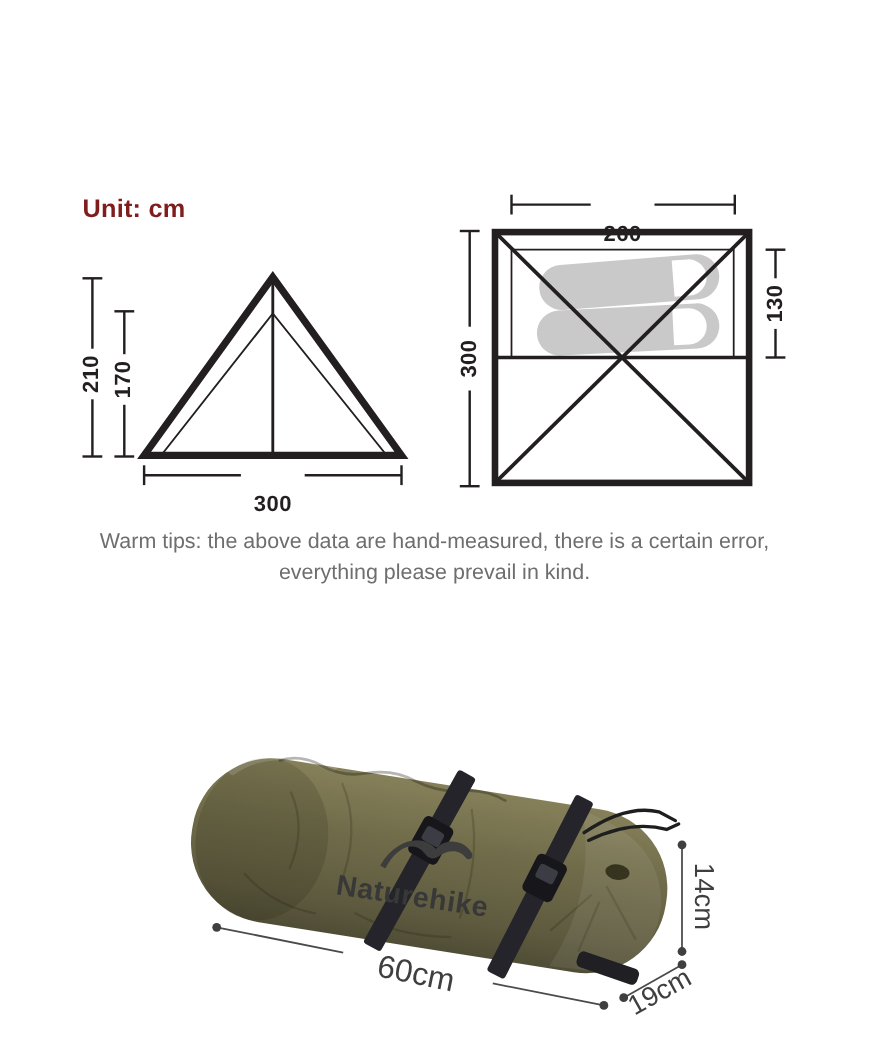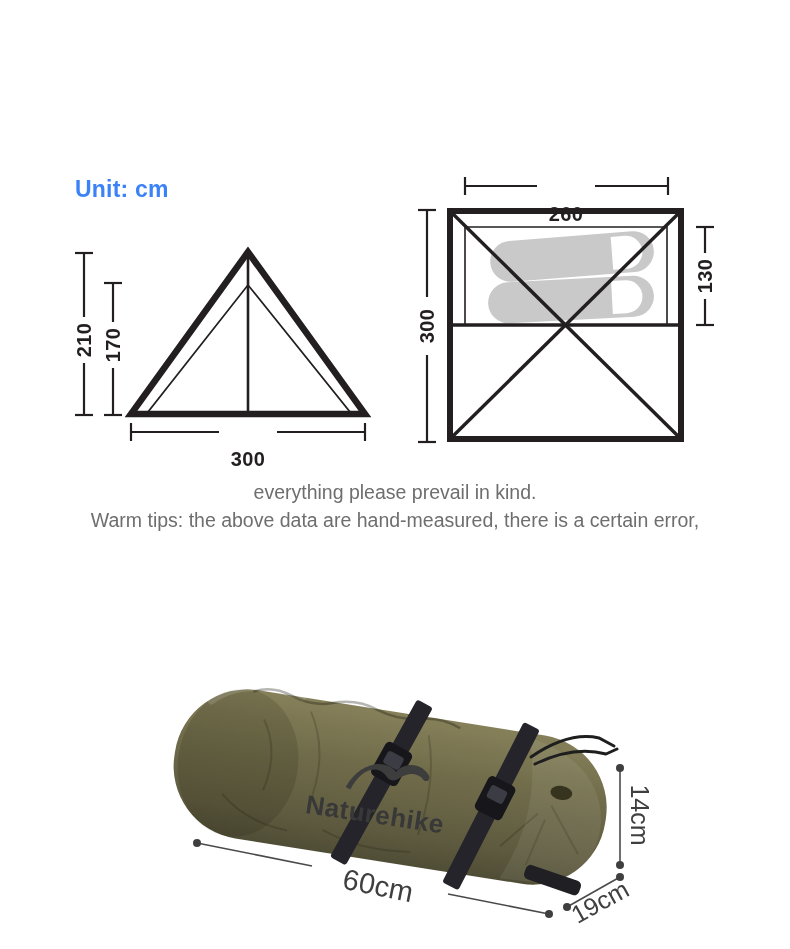--- a/index.html
+++ b/index.html
@@ -5,21 +5,21 @@
   * { box-sizing: border-box; }
   html, body { margin: 0; padding: 0; background: #fff; }
   .canvas {
     position: relative; width: 790px; height: 949px; background: #fff;
     font-family: "Liberation Sans", "DejaVu Sans", sans-serif; overflow: hidden;
   }
   .layer { position: absolute; left: 0; top: 0; width: 790px; height: 949px; }
 
   .unit-label {
     position: absolute; left: 75px; top: 176px;
-    font-size: 23px; font-weight: 700; color: #3b82f6; letter-spacing: .2px;
+    font-size: 23px; font-weight: 700; color: #7f1d1d; letter-spacing: .2px;
   }
 
   .dim-label {
     position: absolute; font-weight: 700; font-size: 20px; color: #231f20;
     white-space: nowrap; letter-spacing: .4px;
   }
   .dim-label.h { transform: translate(-50%,-50%); margin-top: 28px; }
   .dim-label.v { transform: translate(-50%,-50%) rotate(-90deg); }
 
   .tips {
@@ -189,22 +189,22 @@
   </svg>
 
   <div class="dim-label v" style="left:84px;  top:340px;">210</div>
   <div class="dim-label v" style="left:113px; top:345px;">170</div>
   <div class="dim-label h" style="left:248px; top:431px;">300</div>
   <div class="dim-label h" style="left:566px; top:186px;">260</div>
   <div class="dim-label v" style="left:427px; top:326px;">300</div>
   <div class="dim-label v" style="left:705px; top:276px;">130</div>
 
   <div class="tips">
+    <div>Warm tips: the above data are hand-measured, there is a certain error,</div>
     <div>everything please prevail in kind.</div>
-    <div>Warm tips: the above data are hand-measured, there is a certain error,</div>
   </div>
 
   <div class="logo-text">Naturehike</div>
   <div class="bag-label len">60cm</div>
   <div class="bag-label dep">19cm</div>
   <div class="bag-label hgt">14cm</div>
 
 </div>
 
 </body></html>

